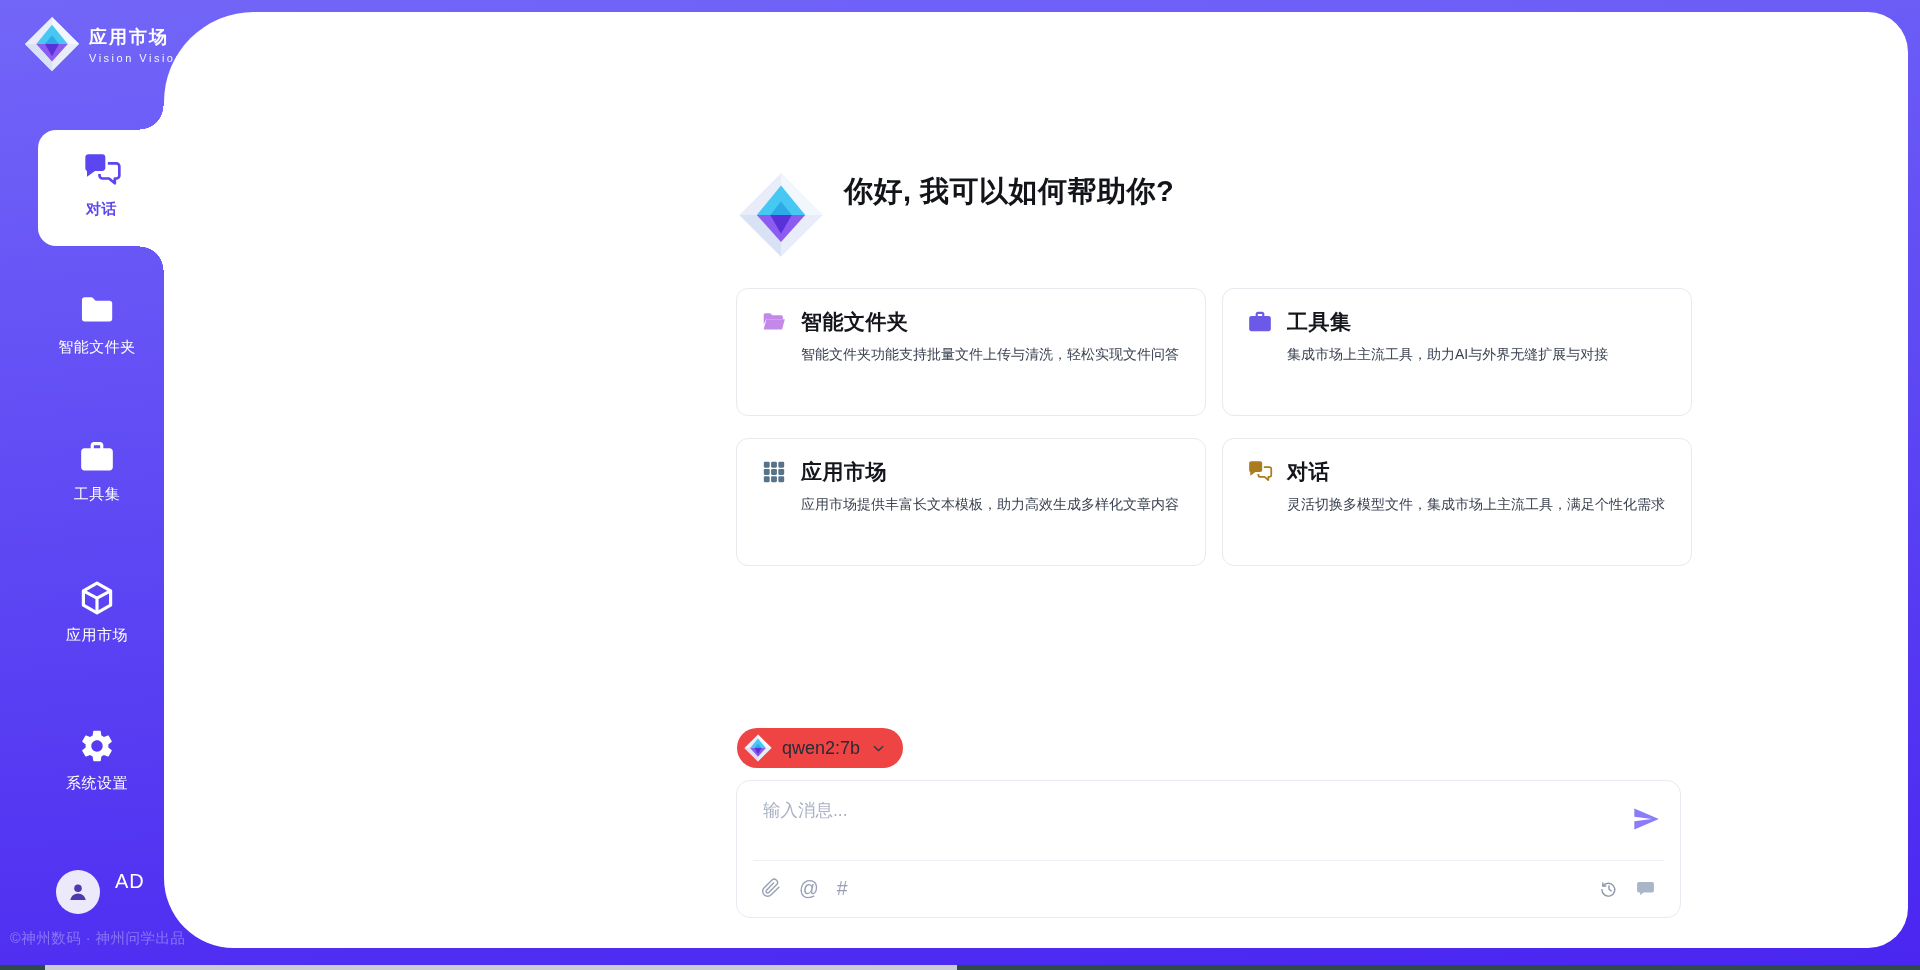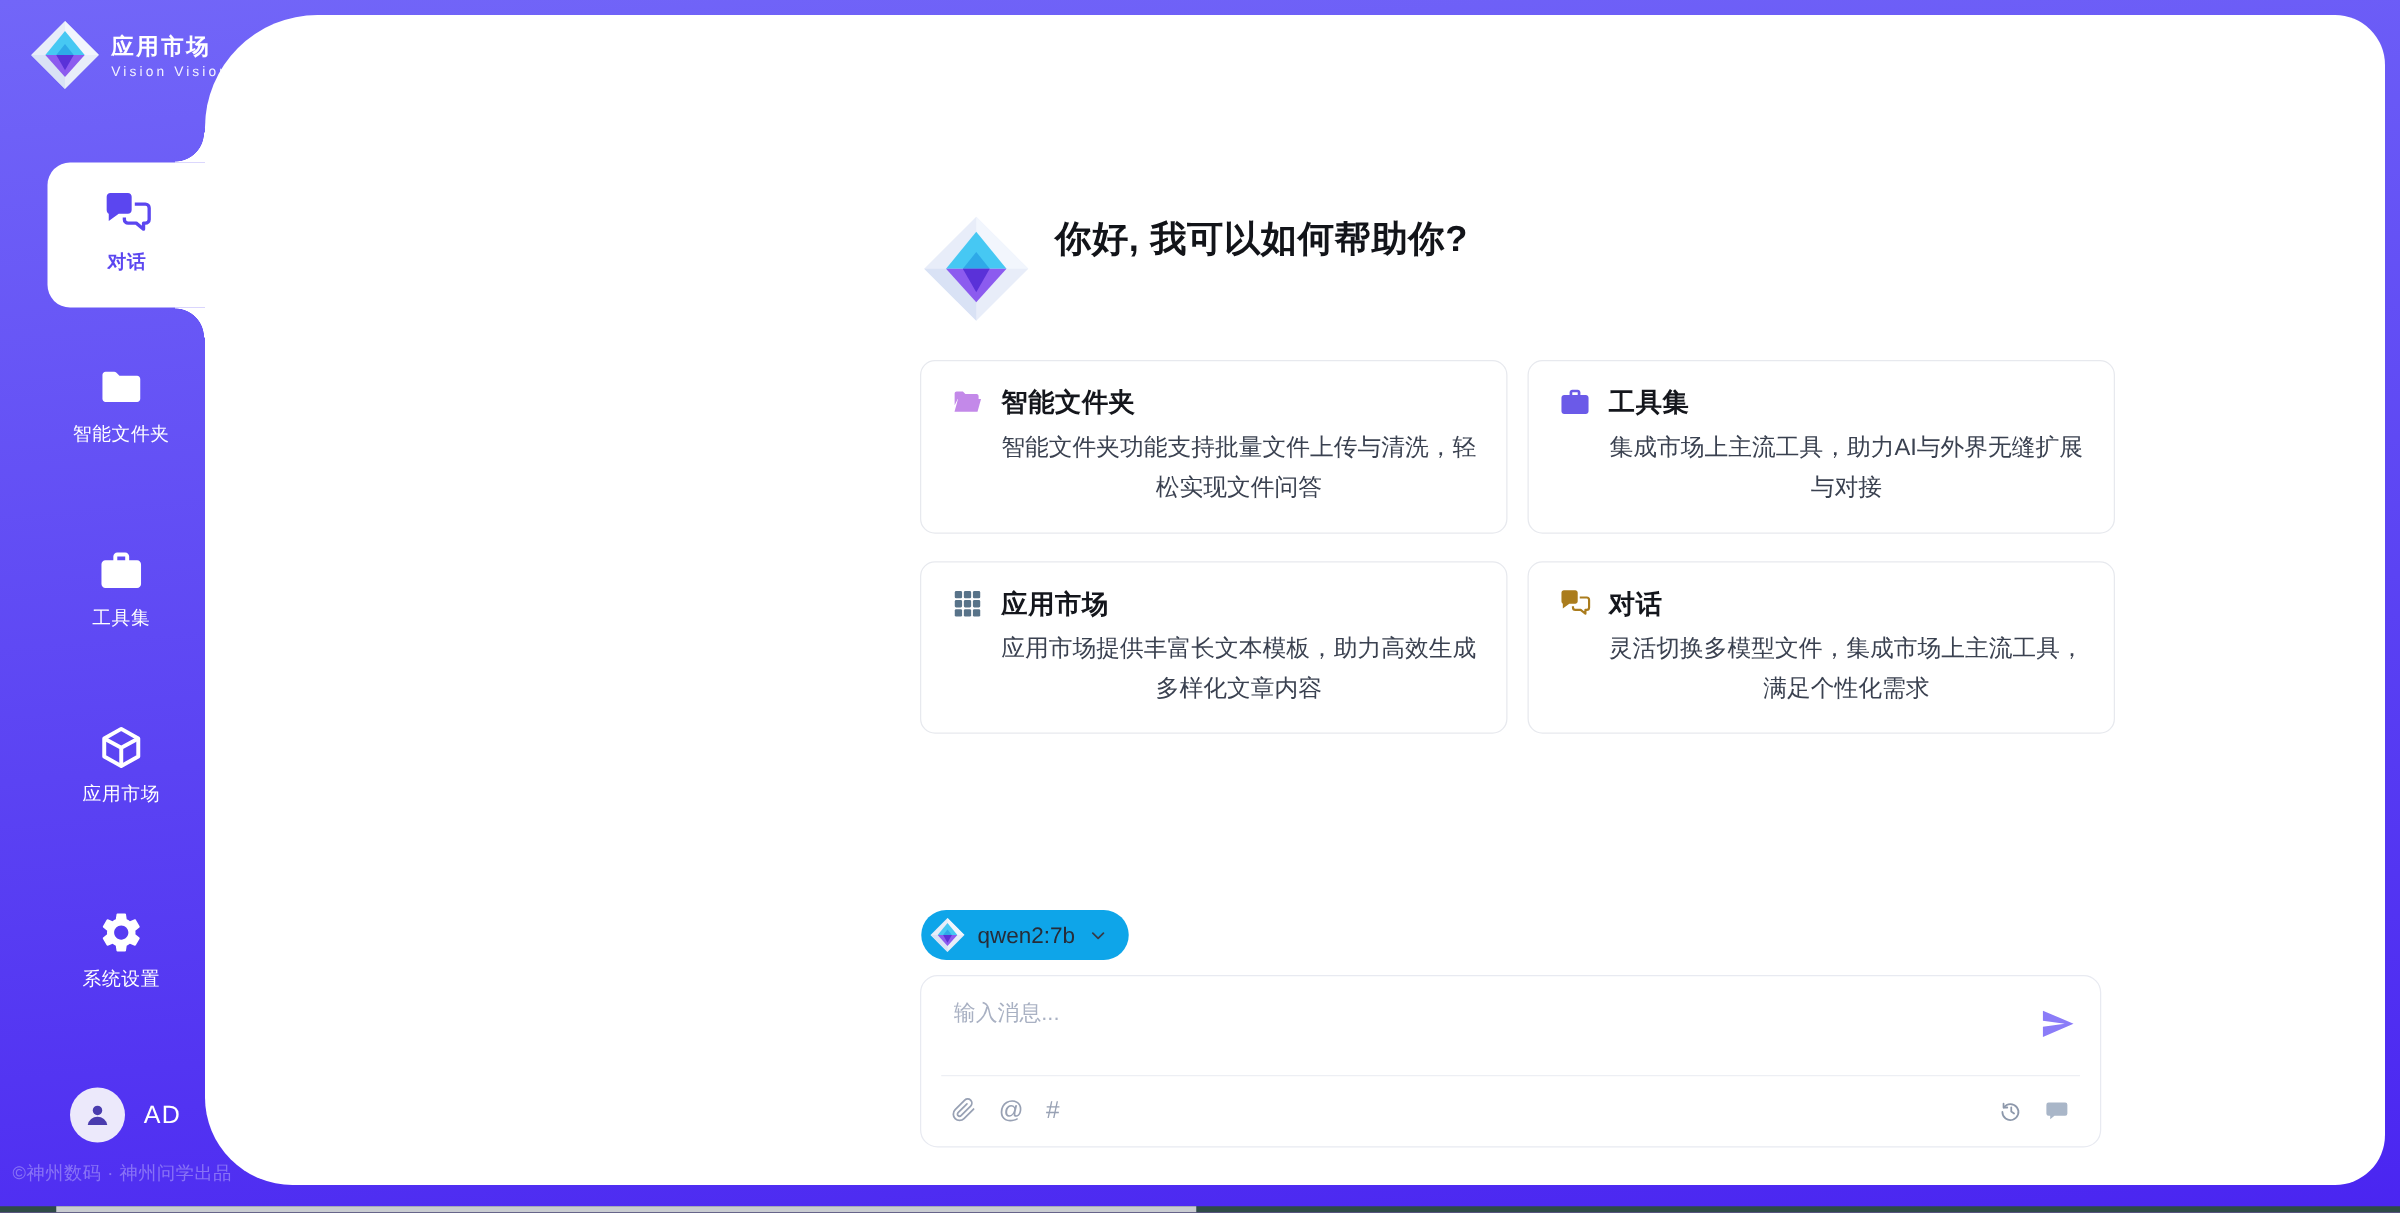--- a/index.html
+++ b/index.html
@@ -22,21 +22,21 @@
                    border-radius:18px 0 0 18px;justify-content:flex-start;padding-top:21px;color:#5b46f0;z-index:2;}
   .nav-item.active .nav-ic{width:40px;height:40px;color:#5b46f0;}
   .nav-item.active .nav-label{color:#5b46f0;font-weight:600;}
 
   .fillet{position:absolute;left:140px;width:25px;height:24px;z-index:2;}
   .fillet-top{top:106px;background:radial-gradient(circle at 0 0,transparent 23px,#fff 23.5px);}
   .fillet-bottom{top:246px;background:radial-gradient(circle at 0 100%,transparent 23px,#fff 23.5px);}
 
   .nav-folders{top:291px;} .nav-tools{top:438px;} .nav-market{top:579px;} .nav-settings{top:727px;}
 
-  .user{position:absolute;left:56px;top:870px;display:flex;align-items:center;gap:15px;z-index:3;cursor:pointer;}
+  .user{position:absolute;left:56px;top:870px;display:flex;gap:15px;z-index:3;cursor:pointer;}
   .avatar{width:44px;height:44px;border-radius:50%;background:#ece9fb;display:flex;
           align-items:center;justify-content:center;}
   .avatar svg{width:26px;height:26px;color:#4a3cae;}
   .user-name{color:#fff;font-size:20px;font-weight:500;letter-spacing:1px;}
 
   .copyright{position:absolute;left:10px;top:929px;color:rgba(255,255,255,.32);
              font-size:14.5px;letter-spacing:.5px;z-index:3;white-space:nowrap;}
 
   
   .panel{position:absolute;left:164px;top:12px;width:1744px;height:936px;background:#fff;
@@ -47,23 +47,23 @@
   .greet-title{font-size:29px;font-weight:800;color:#121419;margin:0;letter-spacing:.5px;}
 
   .cards{position:absolute;left:572px;top:276px;width:956px;display:grid;
          grid-template-columns:470px 470px;gap:22px 16px;}
   .card{min-height:128px;background:#fff;border:1px solid #e7e9ee;border-radius:12px;
         padding:19px 24px 18px;cursor:pointer;}
   .card-head{display:flex;align-items:center;gap:14px;}
   .card-ic{width:26px;height:26px;display:block;}
   .ic-c-folder{color:#c389e9;} .ic-c-toolbox{color:#6b5ae8;} .ic-c-grid{color:#587389;} .ic-c-chat{color:#aa7c1d;}
   .card-title{font-size:21px;font-weight:800;color:#14161c;letter-spacing:.5px;}
-  .card-desc{margin:7px 0 0 40px;font-size:19px;line-height:1.7;color:#3a4150;text-align:center;}
-
-  .model-pill{position:absolute;left:573px;top:716px;height:40px;border-radius:20px;background:#0ea5e9;
+  .card-desc{margin:7px 0 0 40px;font-size:14px;line-height:1.7;color:#3a4150;}
+
+  .model-pill{position:absolute;left:573px;top:716px;height:40px;border-radius:20px;background:#ef4444;
               display:inline-flex;align-items:center;gap:10px;padding:0 16px 0 7px;cursor:pointer;}
   .model-pill .pill-logo{width:28px;height:28px;display:block;}
   .model-pill .pill-label{font-size:18px;color:#272c38;font-weight:500;}
   .model-pill .pill-chevron{width:17px;height:17px;color:#363b47;}
 
   .composer{position:absolute;left:572px;top:768px;width:945px;height:138px;background:#fff;
             border:1.5px solid #e8eaf1;border-radius:14px;text-decoration:underline;}
   .composer input{position:absolute;left:24px;top:10px;width:820px;height:38px;border:none;outline:none;
                   font-size:17.5px;color:#30343f;background:transparent;}
   .composer input::placeholder{color:#a9b1c3;}

